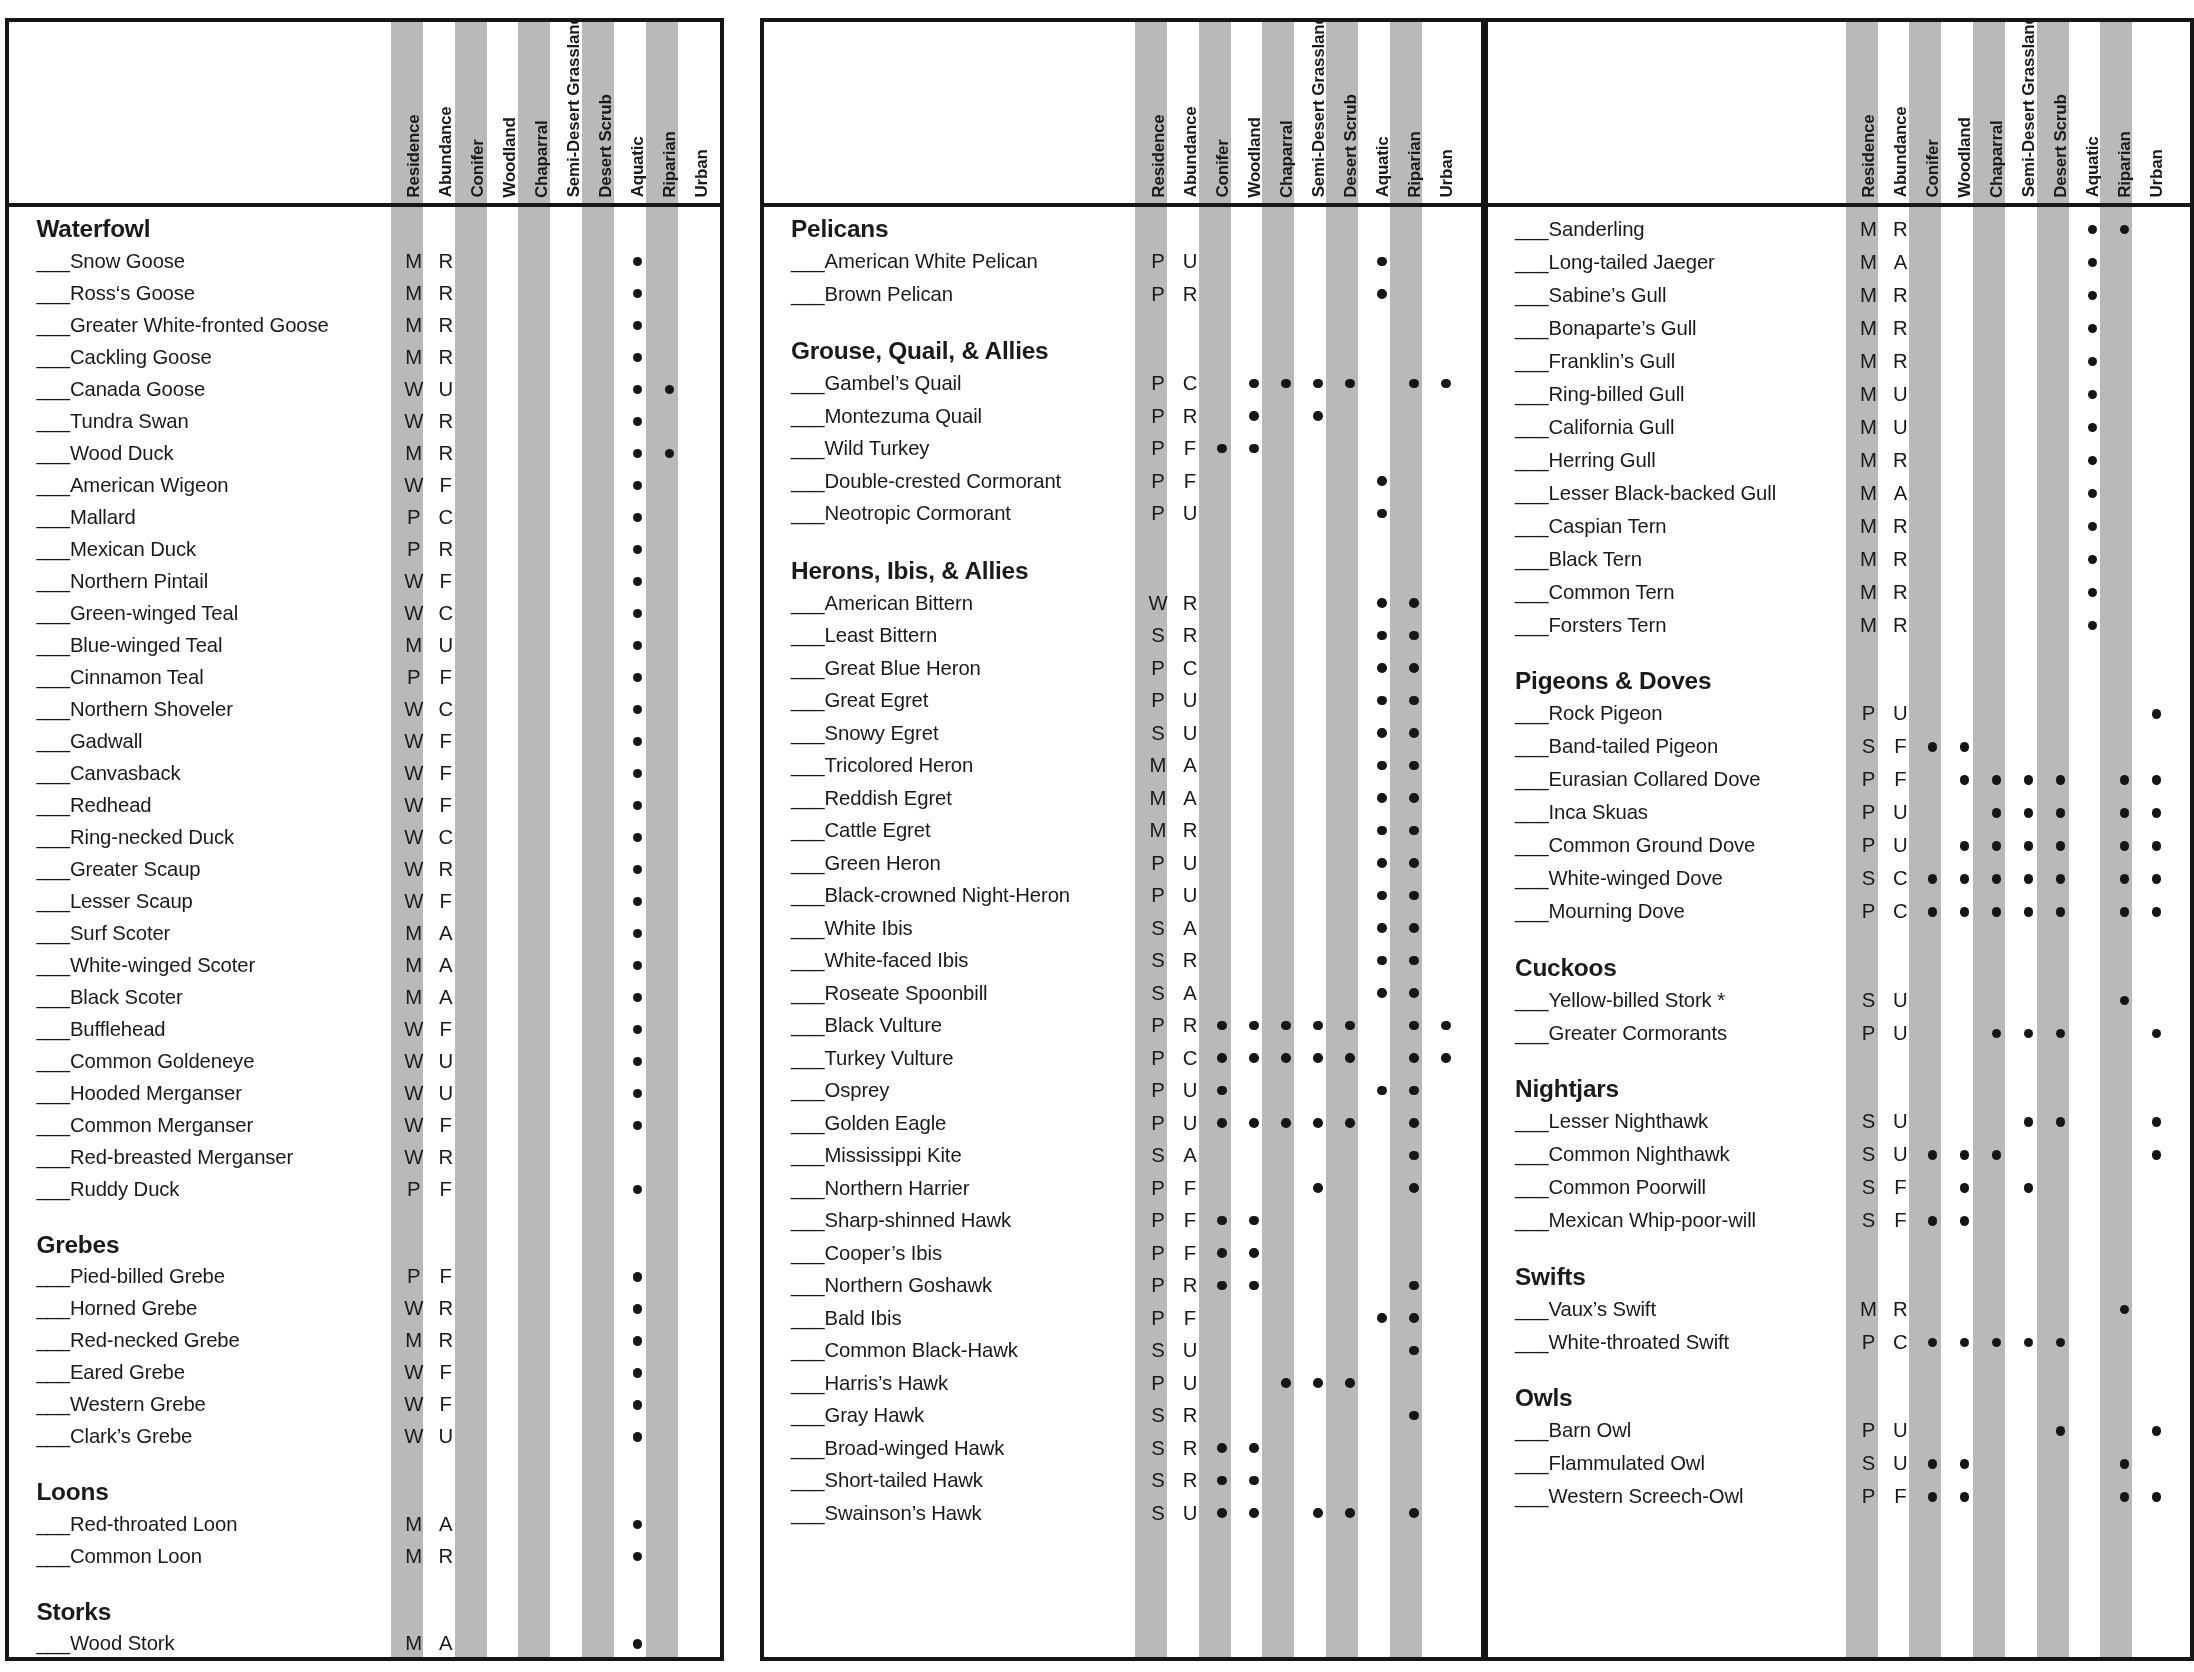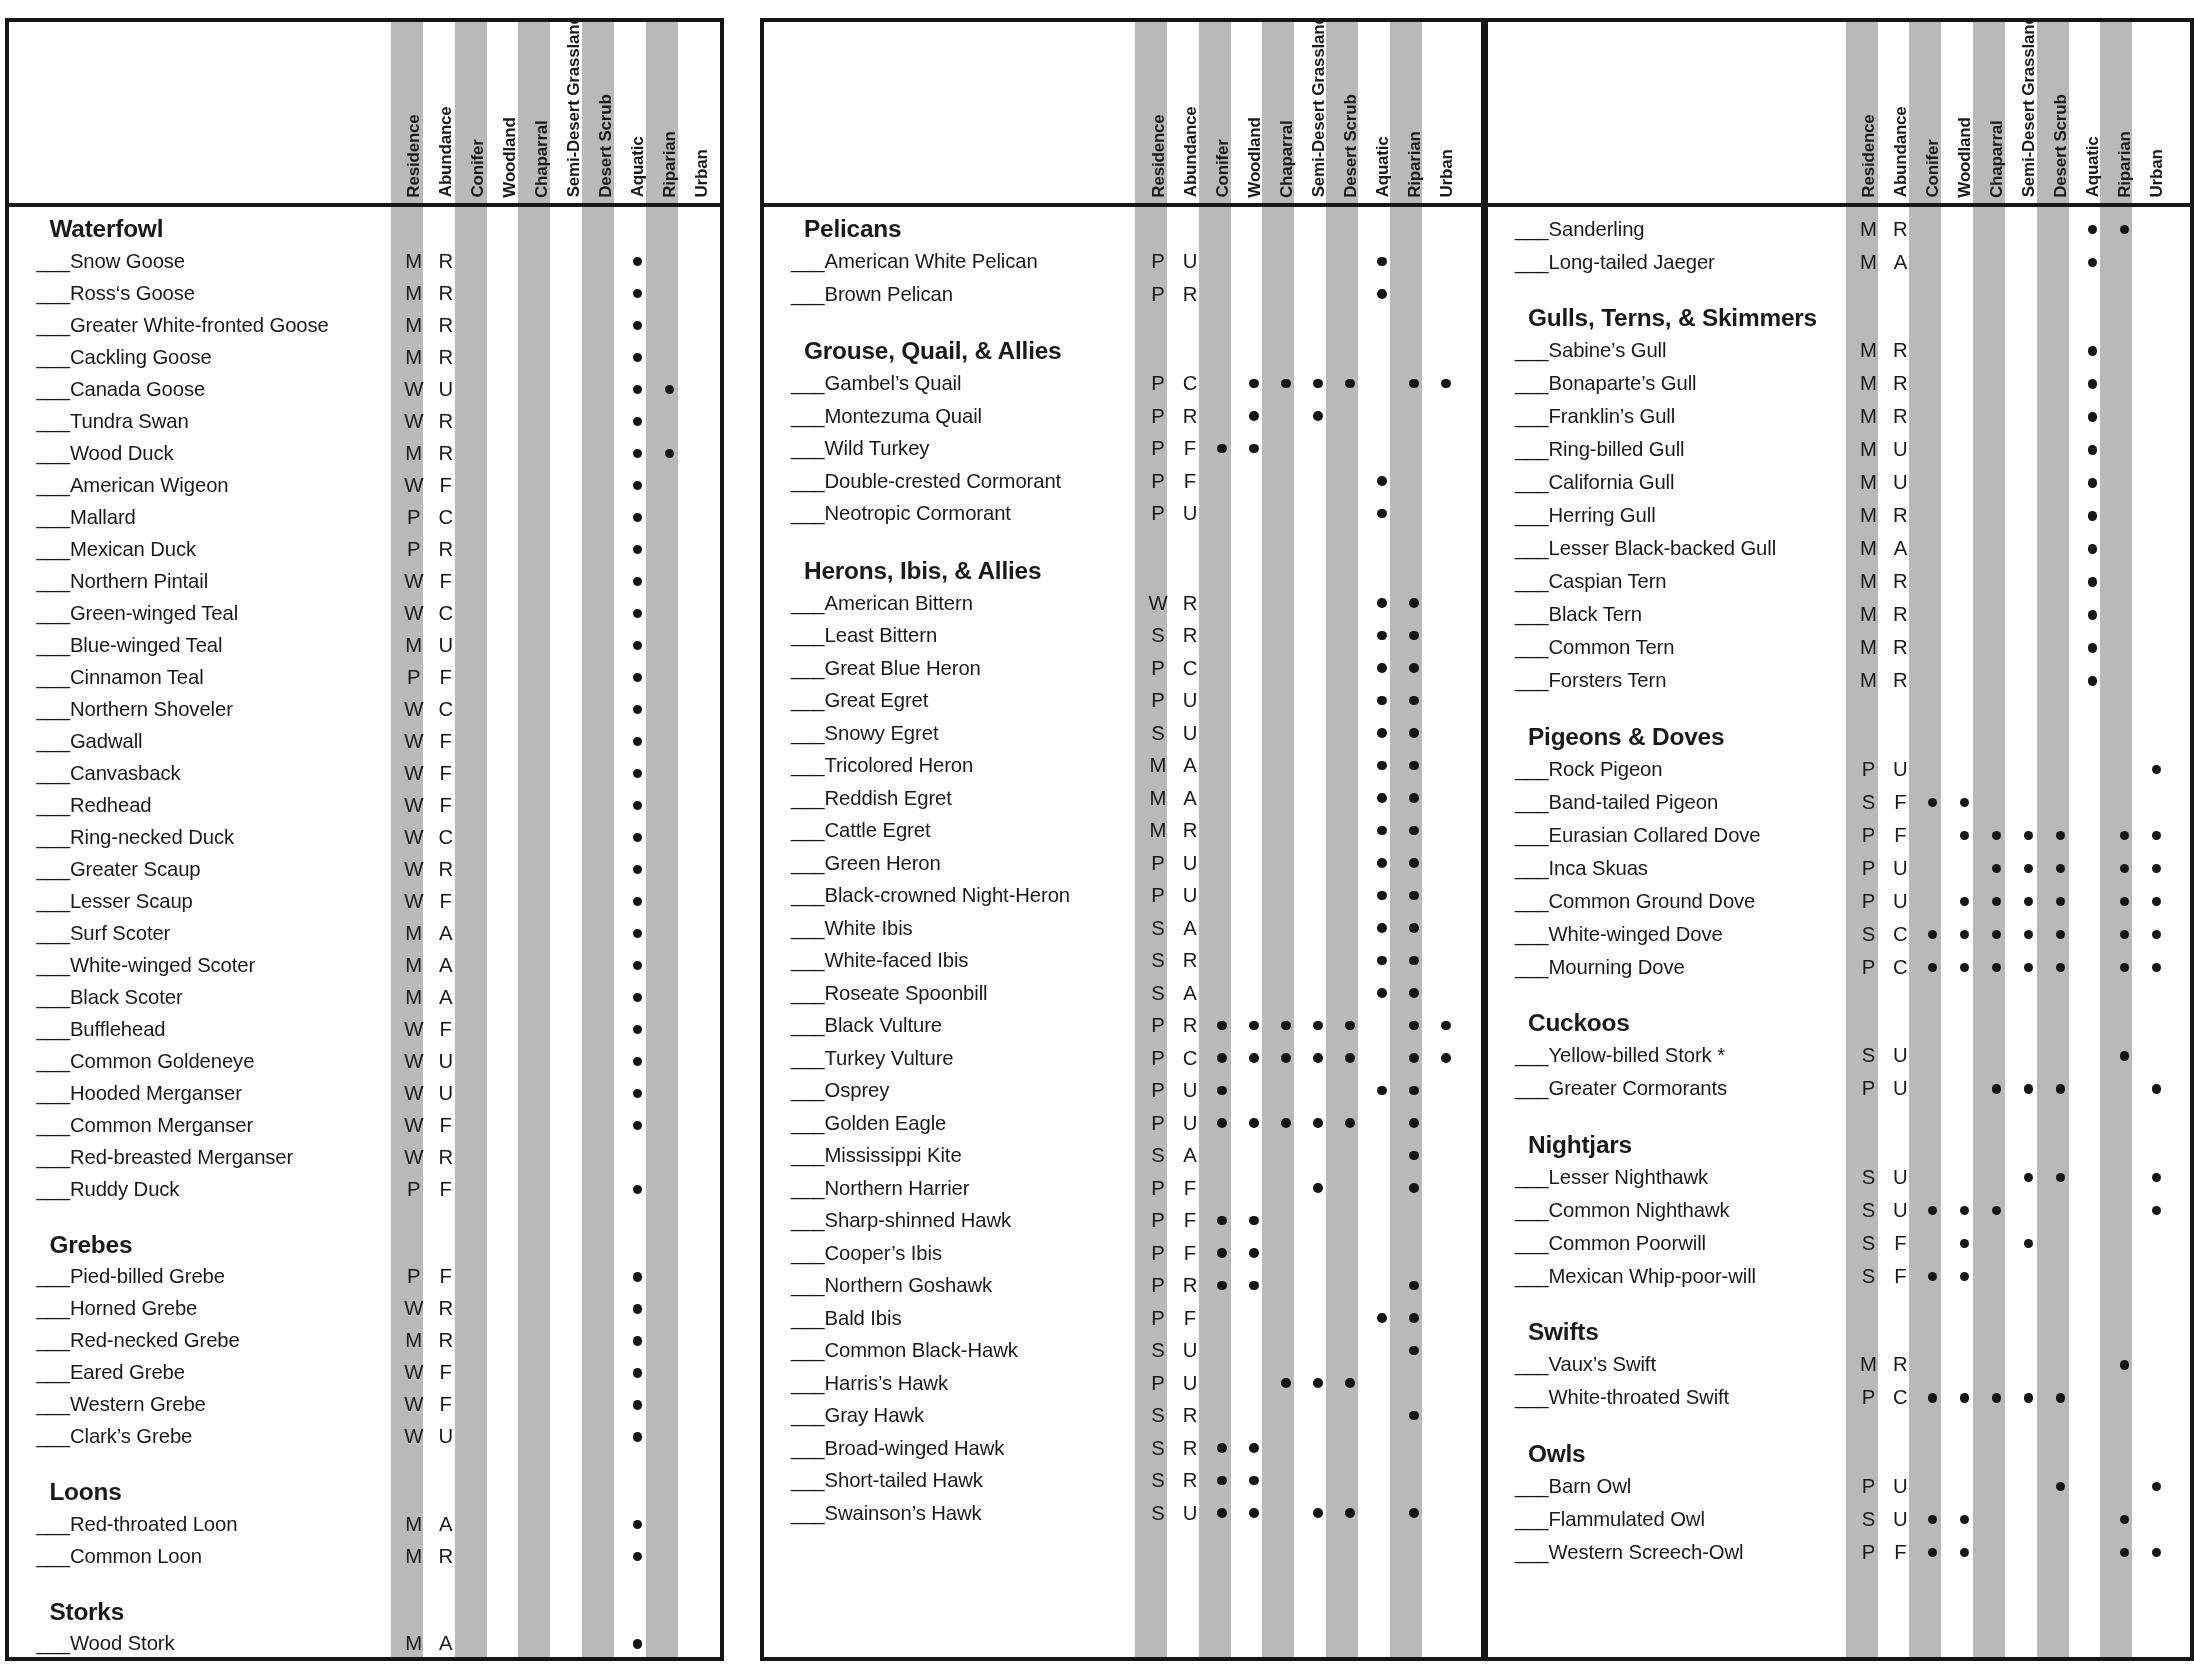--- a/index.html
+++ b/index.html
@@ -14,21 +14,21 @@
   .stripe{position:absolute;top:0;bottom:0;width:32px;background:#b9b9b9}
 
   .header{position:absolute;top:0;left:0;right:0;height:181px;border-bottom:4.7px solid #161616;
           display:grid;grid-template-columns:1fr repeat(10,32px) var(--pad);align-items:end}
   .hcell{display:flex;align-items:flex-end;justify-content:center;height:181px}
   .vlabel{writing-mode:vertical-rl;transform:rotate(180deg);font-weight:bold;font-size:17px;
           line-height:1;white-space:nowrap;padding-top:5.4px;letter-spacing:-0.2px}
 
   .body{position:absolute;top:186px;left:0;right:0;bottom:0;padding-top:5.4px}
   .section-title{font-weight:bold;font-size:24.4px;height:32.5px;display:flex;align-items:center;
-                 padding-left:40px;margin-top:var(--gap);letter-spacing:-0.2px}
+                 padding-left:27px;margin-top:var(--gap);letter-spacing:-0.2px}
   .section-title.first{margin-top:0}
   .row{display:grid;grid-template-columns:1fr repeat(10,32px) var(--pad);height:var(--pitch);align-items:center}
   .name{padding-left:27px;font-size:20.3px;white-space:nowrap;letter-spacing:-0.1px}
   .val{text-align:center;font-size:20.3px}
   .dotc{display:flex;align-items:center;justify-content:center;height:100%}
   .dot{width:9.5px;height:9.5px;border-radius:50%;background:#161616}
 </style>
 </head>
 <body>
 
@@ -1508,21 +1508,20 @@
           <div class="dotc"></div>
           <div class="dotc"></div>
           <div class="dotc"></div>
           <div class="dotc">
             <span class="dot"></span>
           </div>
           <div class="dotc"></div>
           <div class="dotc"></div>
           <div></div>
         </div>
-        <div class="section-title">Gulls, Terns, &amp; Skimmers</div>
         <div class="row">
           <div class="name">___Sabine’s Gull</div>
           <div class="val">M</div>
           <div class="val">R</div>
           <div class="dotc"></div>
           <div class="dotc"></div>
           <div class="dotc"></div>
           <div class="dotc"></div>
           <div class="dotc"></div>
           <div class="dotc">

